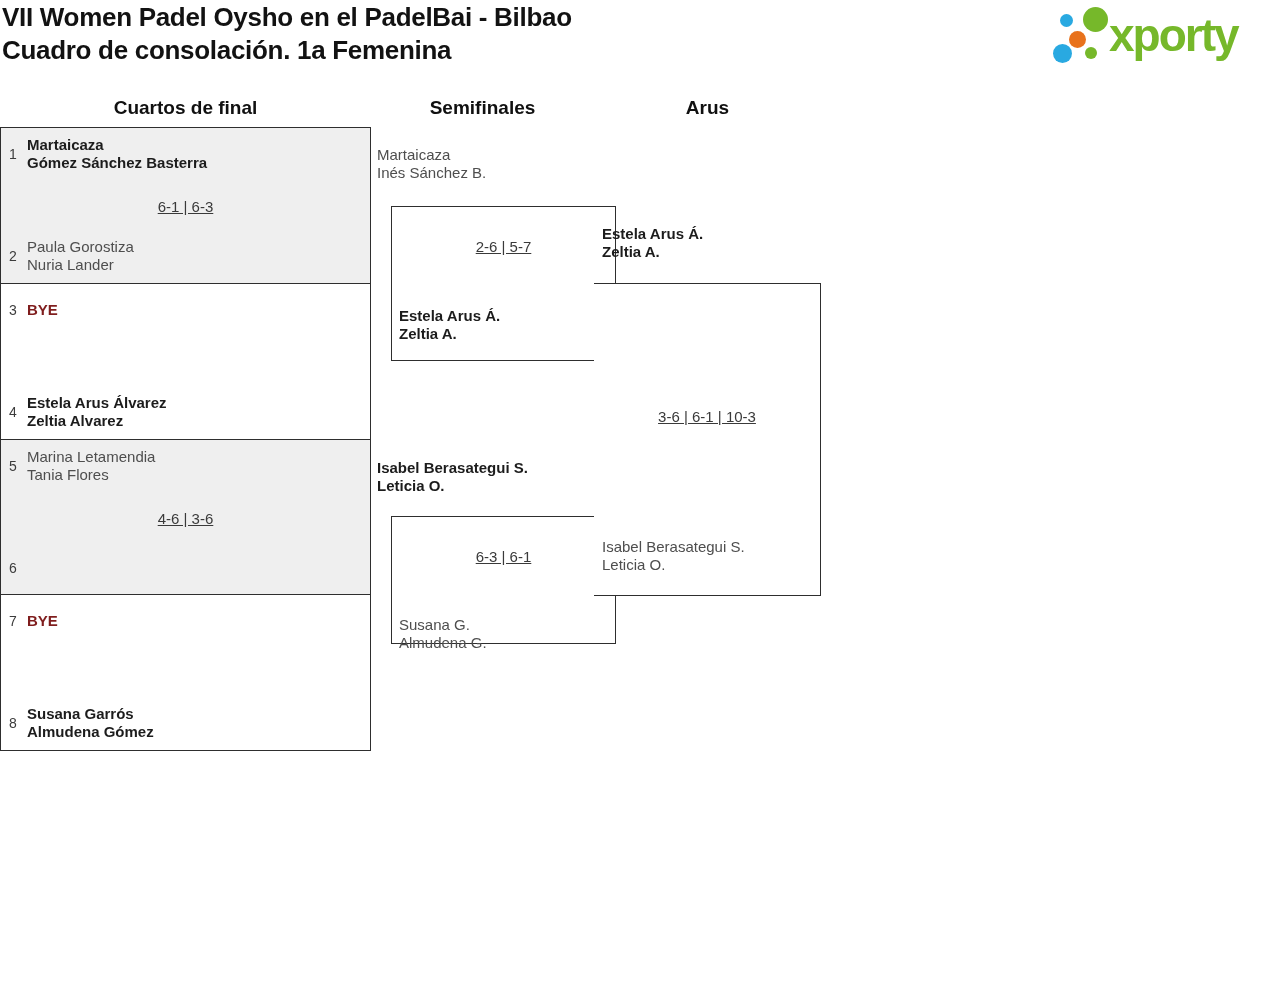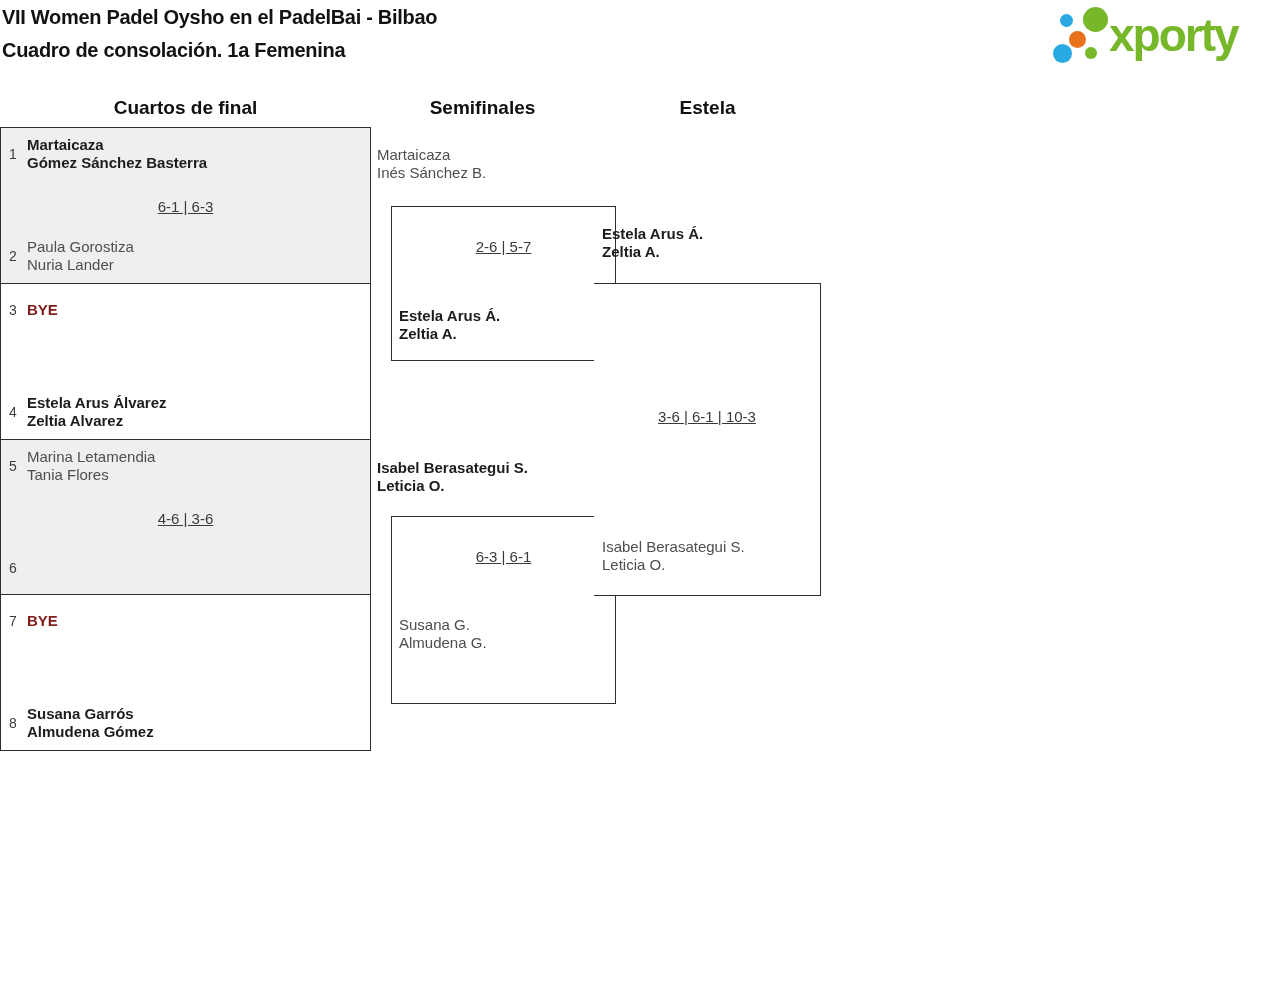--- a/index.html
+++ b/index.html
@@ -4,21 +4,21 @@
 <style>
   * { margin:0; padding:0; box-sizing:border-box; }
   html,body { background:#fff; }
   body {
     width:1280px; height:982px; position:relative; overflow:hidden;
     font-family:"Liberation Sans", sans-serif; color:#1c1c1c;
   }
   
   .title-block { position:absolute; left:2px; top:1px; }
   .title-line {
-    font-size:20px; font-weight:700; line-height:33px; color:#121212;
+    font-size:26px; font-weight:700; line-height:33px; color:#121212;
     letter-spacing:-0.3px; white-space:nowrap;
   }
   
   .logo { position:absolute; left:1045px; top:0; width:235px; height:75px; cursor:pointer; }
   .dot { position:absolute; border-radius:50%; }
   .dot-blue-sm  { left:15px; top:14px; width:13px; height:13px; background:#29a9e1; }
   .dot-green-lg { left:38px; top:7px;  width:25px; height:25px; background:#76b82a; }
   .dot-orange   { left:24px; top:31px; width:17px; height:17px; background:#e8721c; }
   .dot-blue-lg  { left:8px;  top:44px; width:19px; height:19px; background:#29a9e1; }
   .dot-green-sm { left:40px; top:47px; width:12px; height:12px; background:#76b82a; }
@@ -72,21 +72,21 @@
   <span class="dot dot-blue-sm"></span>
   <span class="dot dot-green-lg"></span>
   <span class="dot dot-orange"></span>
   <span class="dot dot-blue-lg"></span>
   <span class="dot dot-green-sm"></span>
   <span class="logo-text">xporty</span>
 </div>
 
 <div class="col-header h-qf">Cuartos de final</div>
 <div class="col-header h-sf">Semifinales</div>
-<div class="col-header h-f">Estela</div>
+<div class="col-header h-f">Arus</div>
 
 <div class="box qf-box shade" style="top:127px;height:157px;">
   <div class="entry entry-top">
     <span class="seed">1</span>
     <div class="team winner">
       <span class="l">Martaicaza</span>
       <span class="l">Gómez Sánchez Basterra</span>
     </div>
   </div>
   <div class="score" style="top:69px;">6-1 | 6-3</div>
@@ -156,21 +156,21 @@
   <div class="float-team winner" style="left:7px;top:100px;">
     <span class="l">Estela Arus Á.</span>
     <span class="l">Zeltia A.</span>
   </div>
 </div>
 
 <div class="float-team winner" style="left:377px;top:459px;">
   <span class="l">Isabel Berasategui S.</span>
   <span class="l">Leticia O.</span>
 </div>
-<div class="box sf-box" style="top:516px;height:188px;">
+<div class="box sf-box" style="top:516px;height:128px;">
   <div class="score" style="top:30px;">6-3 | 6-1</div>
   <div class="float-team loser" style="left:7px;top:99px;">
     <span class="l">Susana G.</span>
     <span class="l">Almudena G.</span>
   </div>
 </div>
 
 <div class="float-team winner" style="left:602px;top:225px;">
   <span class="l">Estela Arus Á.</span>
   <span class="l">Zeltia A.</span>

